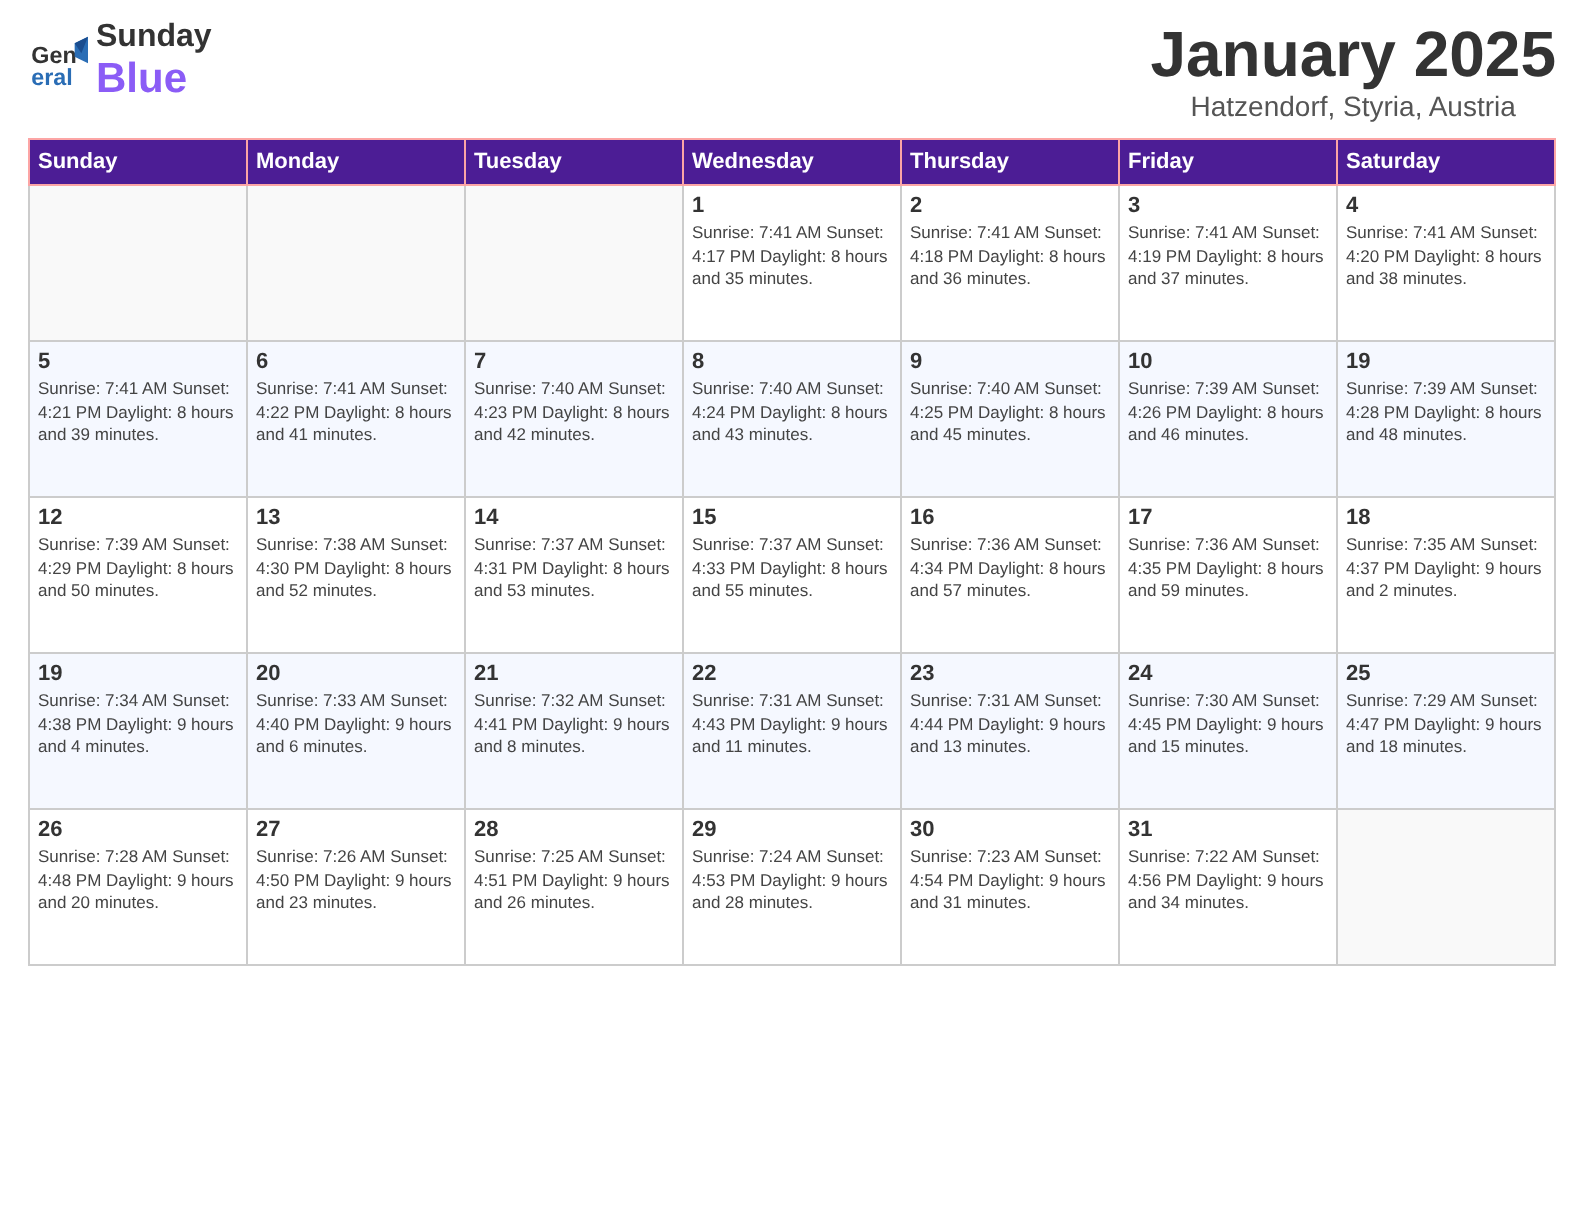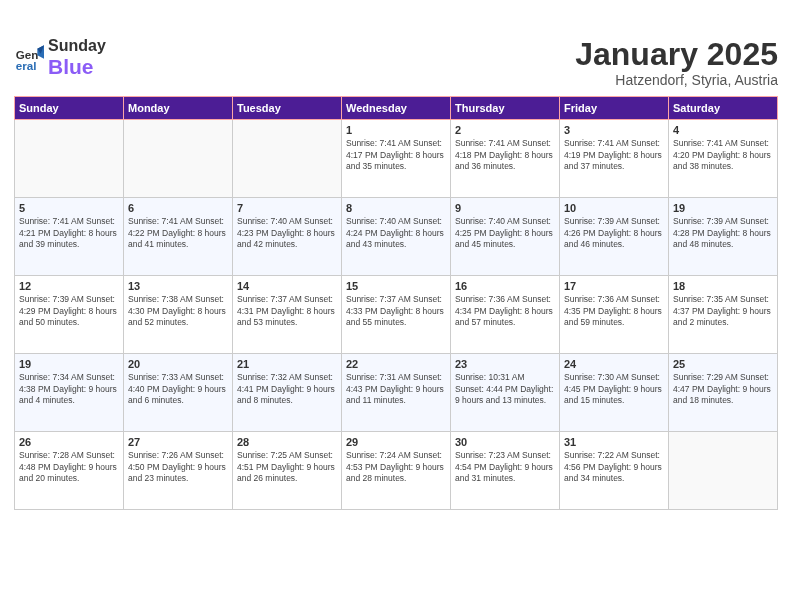--- a/index.html
+++ b/index.html
@@ -14,21 +14,20 @@
       width: 792px;
       height: 612px;
       background: #fff;
       padding: 10px 14px 10px 14px;
     }
     .header {
       display: flex;
       justify-content: space-between;
       align-items: flex-start;
       margin-bottom: 8px;
-      margin-top: 27px;
     }
     .logo {
       display: flex;
       align-items: center;
       gap: 4px;
     }
     .logo-text {
       display: flex;
       flex-direction: column;
       line-height: 1.1;
@@ -41,21 +40,21 @@
     .logo-blue {
       font-size: 21px;
       font-weight: bold;
       color: #8b5cf6;
     }
     .logo-icon {
       width: 30px;
       height: 30px;
     }
     .title-section {
-      text-align: right;
+      text-align: center;
     }
     .month-title {
       font-size: 32px;
       font-weight: bold;
       color: #333;
       line-height: 1.1;
     }
     .subtitle {
       font-size: 14px;
       color: #555;
@@ -296,21 +295,21 @@
           </td>
           <td>
             <div class="day-number">22</div>
             <div class="day-info">Sunrise: 7:31 AM
 Sunset: 4:43 PM
 Daylight: 9 hours
 and 11 minutes.</div>
           </td>
           <td>
             <div class="day-number">23</div>
-            <div class="day-info">Sunrise: 10:31 AM
+            <div class="day-info">Sunrise: 7:31 AM
 Sunset: 4:44 PM
 Daylight: 9 hours
 and 13 minutes.</div>
           </td>
           <td>
             <div class="day-number">24</div>
             <div class="day-info">Sunrise: 7:30 AM
 Sunset: 4:45 PM
 Daylight: 9 hours
 and 15 minutes.</div>

